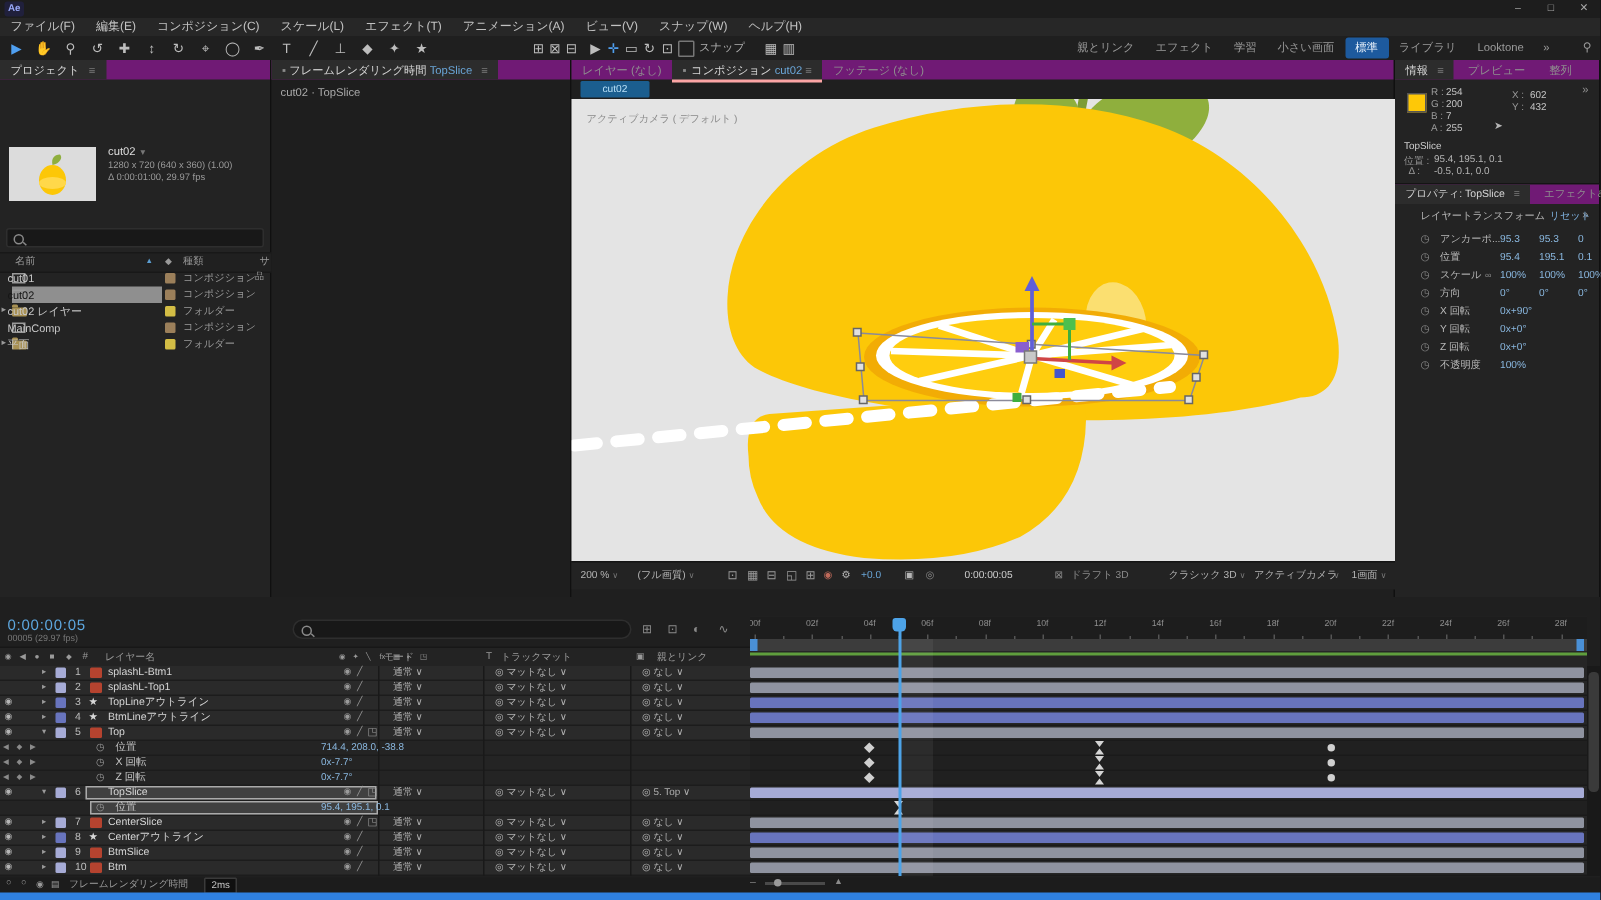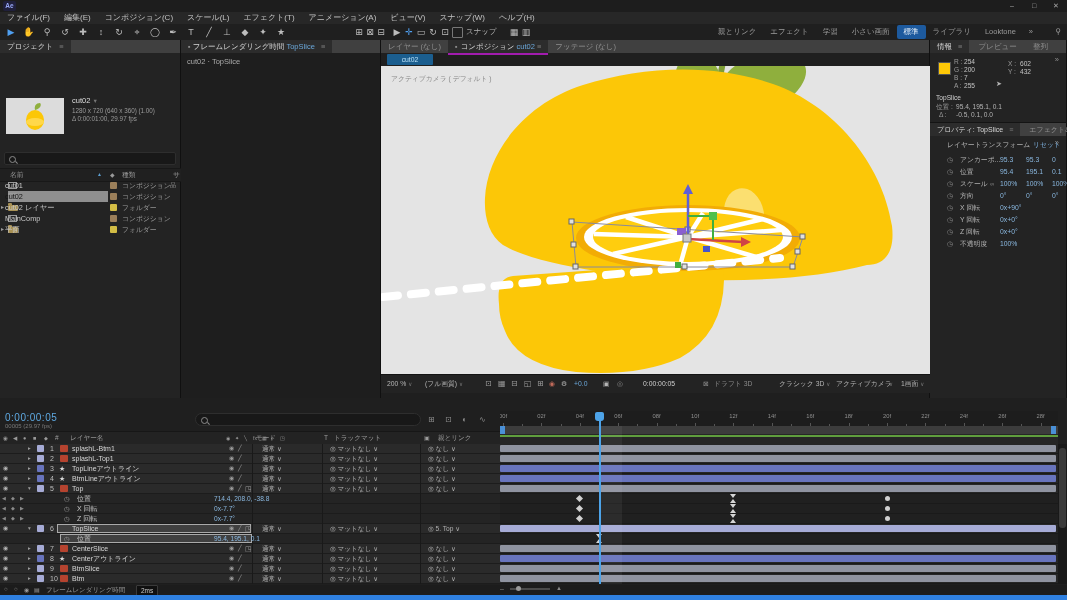--- a/index.html
+++ b/index.html
@@ -25,21 +25,21 @@
   .tool{position:absolute;top:0;width:18px;height:16px;text-align:center;line-height:16px;font-size:9px;color:#bdbdbd}
   .tool.active{color:#4f9ff0}
   #workspaces{position:absolute;right:28px;top:0;height:16px;font-size:7.5px;white-space:nowrap}
   .ws-item{display:inline-block;padding:1px 7px;margin-top:1px;line-height:12px;color:#9a9a9a;border-radius:2px}
   .ws-item.active{background:#1d5a9e;color:#eaf3fc}
   #ws-overflow{display:inline-block;padding:0 6px;color:#9a9a9a;line-height:16px}
   #ws-search{position:absolute;right:6px;top:0;line-height:16px;font-size:8px;color:#9a9a9a}
 
   
   .panel{position:absolute;background:#232323;border-right:1px solid #101010;box-sizing:border-box}
-  .tabbar{position:absolute;left:0;top:0;right:0;height:13px;background:#404040;font-size:7.5px;white-space:nowrap}
+  .tabbar{position:absolute;left:0;top:0;right:0;height:13px;background:#701a75;font-size:7.5px;white-space:nowrap}
   .tab{display:inline-block;height:13px;line-height:13px;padding:0 7px;color:#8f8f8f;vertical-align:top}
   .tab.active{background:#2c2c2c;color:#d6d6d6}
   .tab .accent{color:#6aa6d8}
   .tab .menu-ic{color:#7a7a7a;margin-left:4px}
   .dim{color:#8a8a8a}
 
   
   #project{left:0;top:40px;width:181px;height:358px}
   #proj-thumb{position:absolute;left:6px;top:58px;width:58px;height:36px;background:#dcdcdc;overflow:hidden}
   #proj-compline{position:absolute;left:72px;top:56px;font-size:7.5px;color:#dedede}
@@ -64,21 +64,21 @@
   .mag{position:absolute;width:5px;height:5px;border:1px solid #8a8a8a;border-radius:50%}
   .mag::after{content:"";position:absolute;width:3px;height:1px;background:#8a8a8a;transform:rotate(45deg);right:-3px;bottom:-1px}
 
   
   #effects{left:181px;top:40px;width:200px;height:358px;background:#1e1e1e}
   #fx-source{position:absolute;left:6px;top:17px;font-size:7.5px;color:#aaa}
 
   
   #viewer{left:381px;top:40px;width:549px;height:358px;background:#1f1f1f;border-right:1px solid #101010}
   .vtab{position:relative}
-  .vtab.active{border-bottom:2px solid #a21caf}
+  .vtab.active{border-bottom:2px solid #fca5a5}
   #comp-chip{position:absolute;left:6px;top:14px;width:46px;height:11px;background:#1b5e8f;color:#b8e0f8;
              font-size:6.8px;text-align:center;line-height:11px;border-radius:1px}
   #canvas{position:absolute;left:0;top:26px;width:549px;height:308px;background:#e4e4e4;overflow:hidden}
   #camera-label{position:absolute;left:10px;top:8px;font-size:6.8px;color:#8a8a8a}
   #viewer-toolbar{position:absolute;left:0;top:334px;width:549px;height:18px;background:#232323;border-top:1px solid #141414;font-size:6.8px;color:#b5b5b5}
   .vtb{position:absolute;top:0;line-height:18px;white-space:nowrap}
   .caret{color:#777;font-size:5.5px}
   .blue-val{color:#6aa6d8}
 
   

